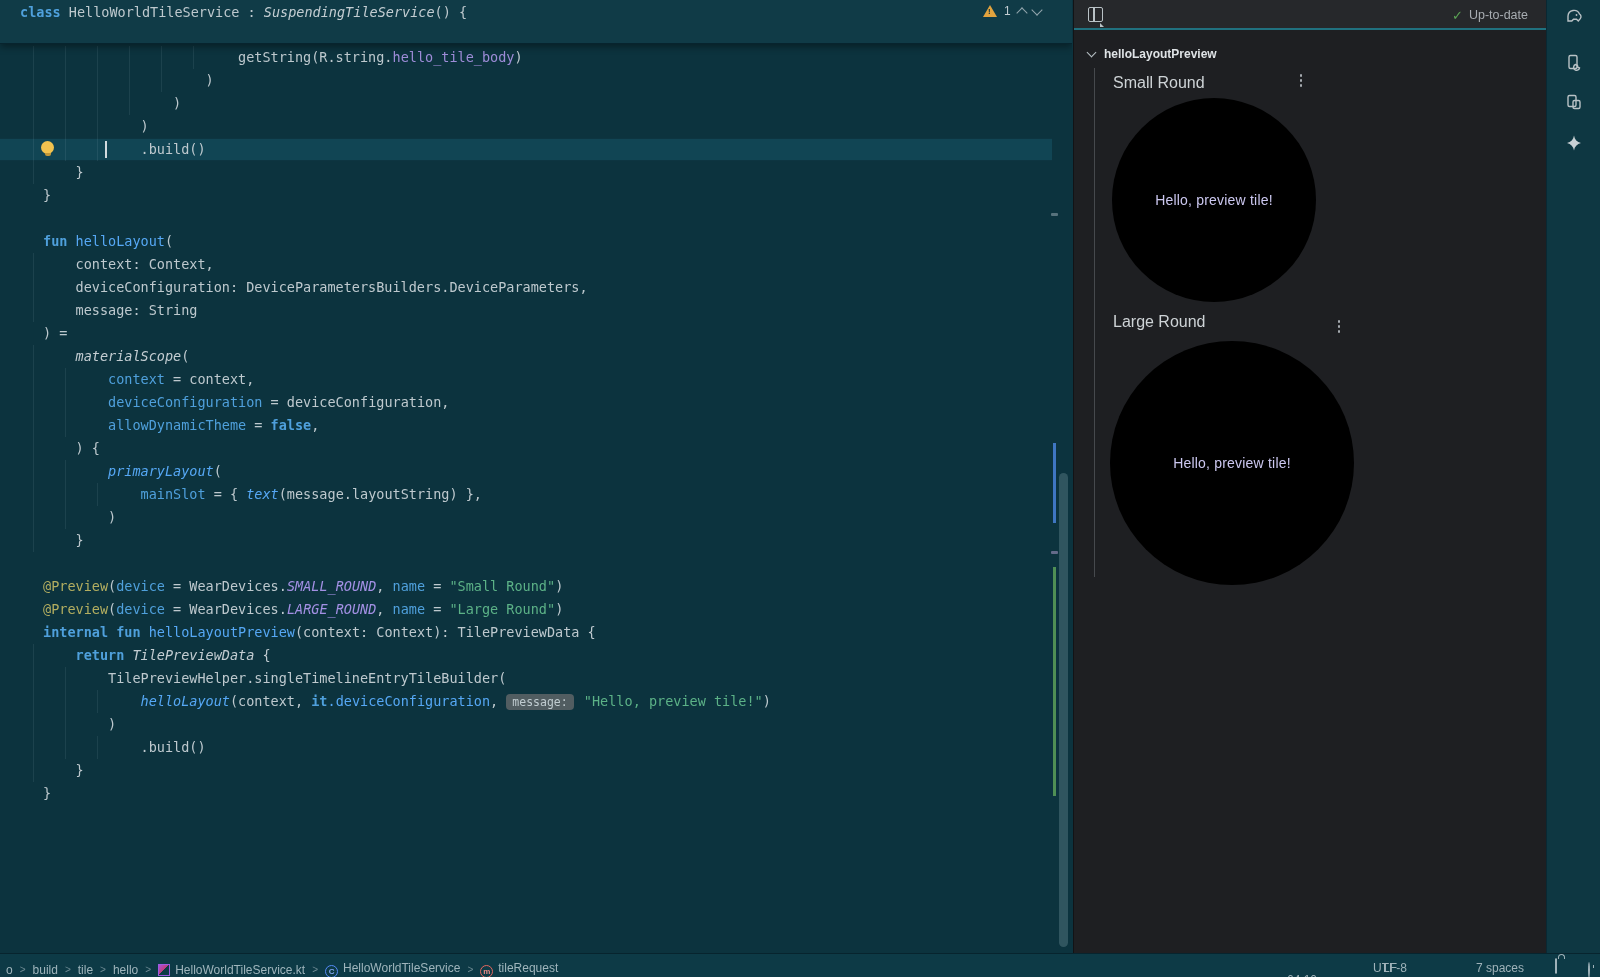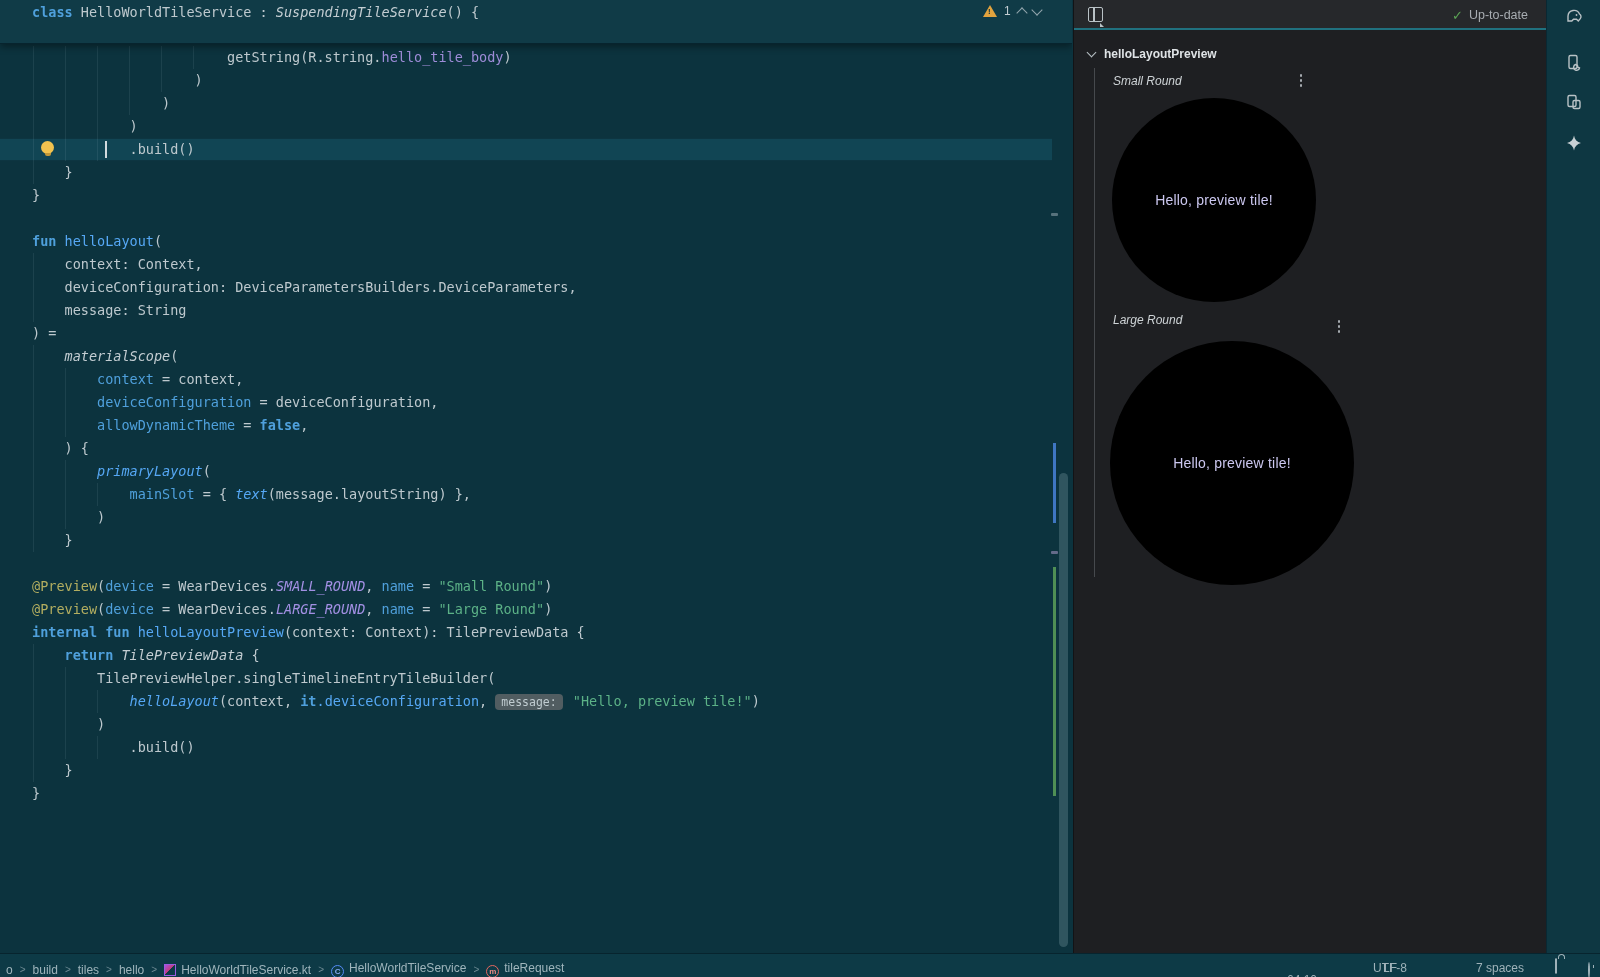--- a/index.html
+++ b/index.html
@@ -4,23 +4,23 @@
 <style>
   html,body{margin:0;padding:0;}
   body{width:1600px;height:977px;position:relative;overflow:hidden;background:#0C333E;
        font-family:"Liberation Sans",sans-serif;-webkit-font-smoothing:antialiased;}
 
   
   .editor{position:absolute;left:0;top:0;width:1072px;height:953px;background:#0C333E;overflow:hidden;}
   .code, .sticky{font-family:"DejaVu Sans Mono","Liberation Mono",monospace;font-size:13.5px;color:#BEC9CE;white-space:pre;}
   .sticky{position:absolute;left:0;top:0;width:1072px;height:44px;background:#103B47;
           border-bottom:1px solid #07242E;box-shadow:0 3px 7px rgba(0,0,0,.38);z-index:5;padding-top:2px;box-sizing:border-box;}
-  .sticky .line{height:21px;line-height:21px;padding-left:32px;}
+  .sticky .line{height:21px;line-height:21px;padding-left:20px;}
   .code{position:absolute;left:0;top:46px;width:1072px;z-index:1;}
-  .code .line{height:23px;line-height:23px;padding-left:32px;position:relative;}
+  .code .line{height:23px;line-height:23px;padding-left:43px;position:relative;}
   .code .line.hl{background:#114554;box-shadow:inset 0 1px rgba(0,0,0,.22), inset 0 -1px rgba(0,0,0,.22);width:1052px;box-sizing:border-box;}
   .tk-w{color:#BEC9CE}
   .tk-k{color:#4FA0DC;font-weight:bold}
   .tk-f{color:#56A8F5}
   .tk-fi{color:#56A8F5;font-style:italic}
   .tk-i{color:#C3CDD2;font-style:italic}
   .tk-p{color:#9E8CD8}
   .tk-pi{color:#A390E4;font-style:italic}
   .tk-s{color:#5CB287}
   .tk-a{color:#B3AE60}
@@ -50,21 +50,21 @@
   .panel{position:absolute;left:1073px;top:0;width:473px;height:953px;background:#1E1F22;border-left:1px solid #121316;box-sizing:border-box;}
   .panel-toolbar{position:absolute;left:0;top:0;width:100%;height:30px;background:#26282B;border-bottom:2px solid #20717F;box-sizing:border-box;display:flex;align-items:center;}
   .split-icon{position:relative;margin-left:14px;width:13px;height:13px;border:1.5px solid #B9C2C6;border-radius:2px;}
   .split-icon i{position:absolute;left:4px;top:0;width:1.5px;height:100%;background:#B9C2C6;}
   .split-icon u{position:absolute;right:-4px;bottom:-4px;width:0;height:0;border-left:4px solid transparent;border-top:4px solid transparent;border-right:4px solid #B9C2C6;transform:rotate(90deg);}
   .uptodate{position:absolute;right:18px;top:0;height:30px;display:flex;align-items:center;gap:6px;color:#A8ADB2;font-size:12.5px;}
   .uptodate .check{color:#5BA455;font-size:13px;}
   .panel-section{position:absolute;left:14px;top:47px;display:flex;align-items:center;gap:9px;color:#DFE3E6;font-size:12px;font-weight:bold;}
   .sect-chev{width:6px;height:6px;border-right:1.5px solid #B9C2C6;border-bottom:1.5px solid #B9C2C6;transform:rotate(45deg);margin-bottom:3px;}
   .rail{position:absolute;left:20px;top:68px;width:1px;height:509px;background:#46494D;}
-  .ptile-label{position:absolute;color:#CED3D6;font-size:12px;font-style:italic;}
+  .ptile-label{position:absolute;color:#CED3D6;font-size:16px;}
   .kebab{position:absolute;color:#A6ABB0;font-size:13px;letter-spacing:0;line-height:5px;width:10px;text-align:center;cursor:pointer;}
   .kebab i{display:block;width:2.6px;height:2.6px;border-radius:50%;background:#A6ABB0;margin:2.4px auto;}
   .tile{position:absolute;background:#000;border-radius:50%;display:flex;align-items:center;justify-content:center;}
   .tile span{color:#CCC8F0;font-size:14px;letter-spacing:.2px;}
 
   
   .strip{position:absolute;left:1546px;top:0;width:54px;height:953px;background:#0E3742;border-left:1px solid #0A2833;box-sizing:border-box;}
   .strip .sicon{position:absolute;left:50%;transform:translateX(-50%);width:20px;height:20px;display:flex;align-items:center;justify-content:center;cursor:pointer;}
   .strip svg{stroke:#B9C2C6;fill:none;stroke-width:1.4;}
 
@@ -190,21 +190,21 @@
       </svg>
   </span>
 </div>
 
 <div class="statusbar">
   <div class="crumbs" id="crumbs">
       <span><span>o</span></span>
       <span class="crumb-sep">&gt;</span>
       <span><span>build</span></span>
       <span class="crumb-sep">&gt;</span>
-      <span><span>tiles</span></span>
+      <span><span>tile</span></span>
       <span class="crumb-sep">&gt;</span>
       <span><span>hello</span></span>
       <span class="crumb-sep">&gt;</span>
       <span><span class="bc-icon ic-kotlin"></span><span>HelloWorldTileService.kt</span></span>
       <span class="crumb-sep">&gt;</span>
       <span><span class="bc-icon ic-circle ic-class">C</span><span>HelloWorldTileService</span></span>
       <span class="crumb-sep">&gt;</span>
       <span><span class="bc-icon ic-circle ic-method">m</span><span>tileRequest</span></span>
     </div>
   <span class="sw" style="left:1287px;margin-top:12px;">64:10</span>

